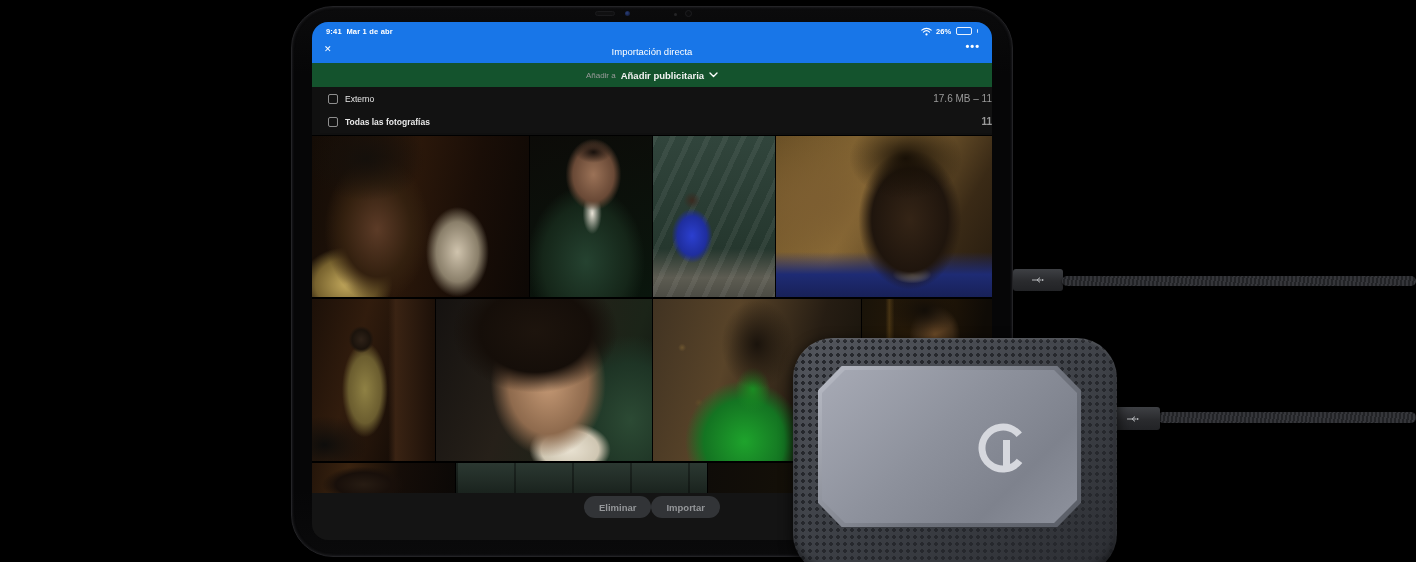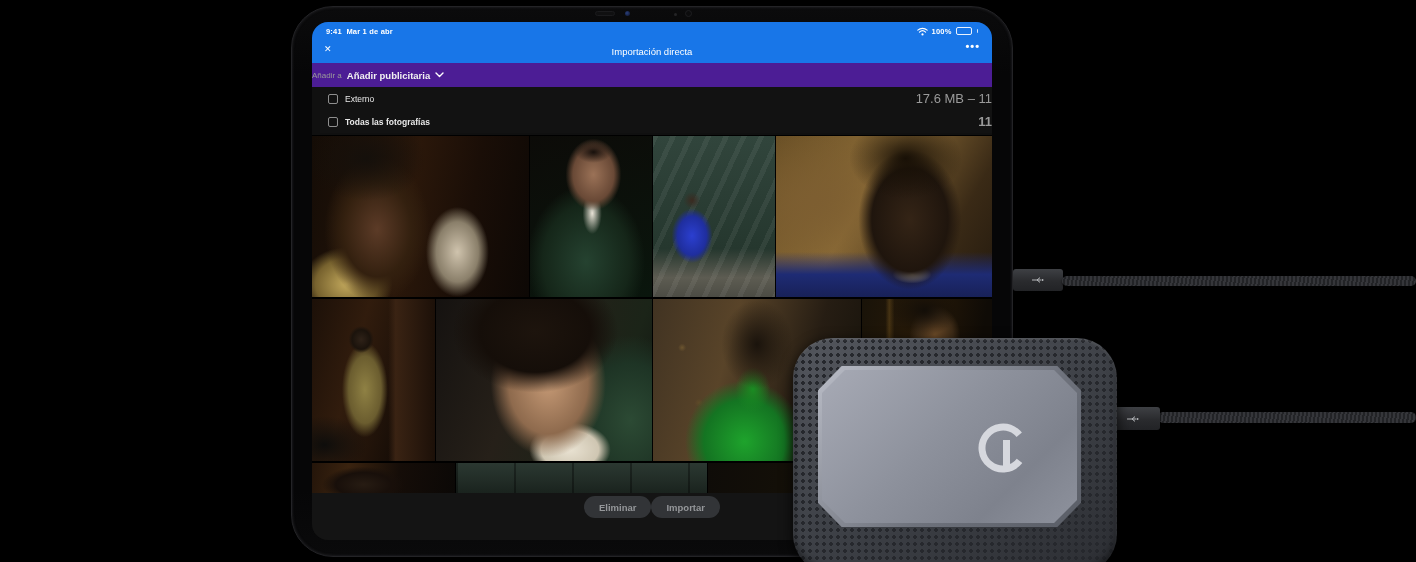--- a/index.html
+++ b/index.html
@@ -36,29 +36,29 @@
           overflow:hidden;background:#101010;z-index:4;}
   #status-bar{position:absolute;left:0;top:0;width:680px;height:18px;
               display:flex;align-items:center;justify-content:space-between;
               padding:0 14px;color:#fff;font-size:7.5px;font-weight:bold;letter-spacing:.2px;}
   #app-header{position:absolute;left:0;top:18px;width:680px;height:23px;
               display:flex;align-items:center;color:#fff;}
   #header-title{position:absolute;left:0;right:0;text-align:center;font-size:9.5px;}
   .hdr-btn{position:absolute;color:#fff;cursor:default;}
   #close-button{left:12px;top:4px;font-size:9px;}
   #more-button{right:12px;top:0px;font-size:11px;font-weight:bold;letter-spacing:1px;}
-  #addto-bar{position:absolute;left:0;top:41px;width:680px;height:24px;background:#4c1d95;
-             display:flex;align-items:center;justify-content:flex-start;gap:5px;}
+  #addto-bar{position:absolute;left:0;top:41px;width:680px;height:24px;background:#14532d;
+             display:flex;align-items:center;justify-content:center;gap:5px;}
   #addto-label{color:#9a9a9a;font-size:8px;}
   #addto-value{color:#f2f2f2;font-size:9.5px;font-weight:bold;}
   .list-row{position:absolute;left:8px;width:680px;height:23px;background:#121212;
             display:flex;align-items:center;padding:0 8px;gap:7px;}
   .checkbox{width:10px;height:10px;border:1.5px solid #8f8f8f;border-radius:2px;background:transparent;flex:0 0 auto;}
   .row-label{color:#e8e8e8;font-size:8.5px;}
-  .row-meta{margin-left:auto;color:#9a9a9a;font-size:13px;}
+  .row-meta{margin-left:auto;color:#9a9a9a;font-size:10px;}
 
   
   #grid{position:absolute;left:0;top:113px;width:680px;height:358px;background:#000;}
   .ph{position:absolute;}
   
   #ph-r1p1{left:0;top:1px;width:217px;height:161px;background:
      radial-gradient(70px 50px at 25% 14%,#15100b 0%,rgba(0,0,0,0) 85%),
      radial-gradient(62px 86px at 30% 58%,#5c3b27 0%,#33200f 55%,rgba(0,0,0,0) 85%),
      radial-gradient(42px 60px at 67% 72%,#cfc3ad 0%,#8a7f6a 50%,rgba(0,0,0,0) 75%),
      radial-gradient(52px 42px at 16% 92%,#c2a85c 0%,#77622e 60%,rgba(0,0,0,0) 88%),
@@ -180,21 +180,21 @@
     <div id="status-bar" style="background:#1876e8;">
       <span>
         <span>9:41</span>&nbsp;&nbsp;<span>Mar 1 de abr</span>
       </span>
       <span class="wifi-batt">
         <svg width="11" height="9" viewBox="0 0 11 9">
           <path d="M0.8 3.2a7 7 0 0 1 9.4 0" stroke="#fff" stroke-width="1.1" fill="none" stroke-linecap="round"></path>
           <path d="M2.4 5.1a4.6 4.6 0 0 1 6.2 0" stroke="#fff" stroke-width="1.1" fill="none" stroke-linecap="round"></path>
           <circle cx="5.5" cy="7.4" r="1.1" fill="#fff"></circle>
         </svg>
-        <span>100%</span>
+        <span>26%</span>
         <span class="batt-body"><span class="batt-fill"></span></span>
         <span class="batt-tip"></span>
       </span>
     </div>
 
     <div id="app-header" style="background:#1876e8;">
       <span class="hdr-btn" id="close-button">✕</span>
       <span id="header-title">Importación directa</span>
       <span class="hdr-btn" id="more-button">•••</span>
     </div>

